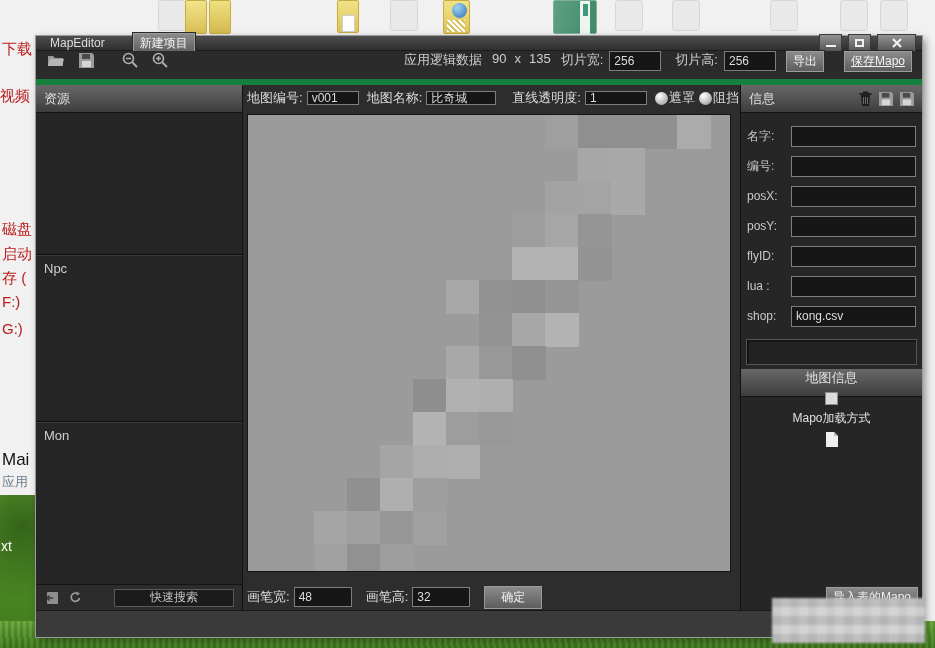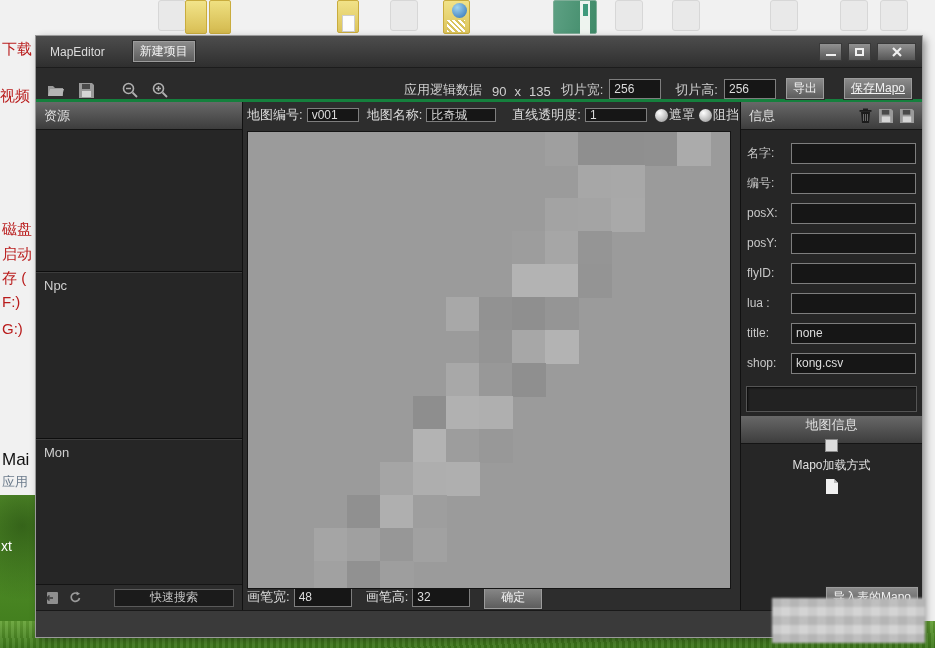--- a/index.html
+++ b/index.html
@@ -30,34 +30,34 @@
   .grass-b { left:0; top:621px; width:935px; height:27px; background:
       repeating-linear-gradient(87deg, rgba(255,255,255,.07) 0 3px, rgba(0,0,0,.08) 3px 6px),
       linear-gradient(#66a336,#3c771a); }
   .tb-bit { position:absolute; height:8px; border-radius:1px; background:#3a6fd8; }
 
   
   .win { position:absolute; left:36px; top:36px; width:886px; height:601px;
     background:#2e2e2e; box-shadow:0 0 0 1px #9a9a9a, 3px 3px 8px rgba(0,0,0,.45);
     display:flex; flex-direction:column; }
 
-  .titlebar { height:32px; background:linear-gradient(#4d4d4d,#2f2f2f);
+  .titlebar { height:15px; background:linear-gradient(#4d4d4d,#2f2f2f);
     display:flex; align-items:center; padding:0 6px; border-bottom:1px solid #1c1c1c; }
   .title-text { color:#dcdcdc; font-size:12px; margin-left:8px; margin-right:28px; }
   .btn { background:linear-gradient(#8b8b8b,#5d5d5d); border:1px solid #9c9c9c;
     outline:1px solid #2a2a2a; color:#f2f2f2; font-size:12px; padding:2px 8px;
     cursor:default; font-family:inherit; }
   .btn-sm { padding:1px 6px; }
   .win-ctrls { margin-left:auto; display:flex; gap:6px; }
   .wbtn { width:23px; height:18px; background:linear-gradient(#929292,#565656);
     border:1px solid #3a3a3a; display:flex; align-items:center; justify-content:center; }
   .wbtn.close { width:39px; }
 
-  .toolbar { height:34px; background:#2b2b2b; border-bottom:3px solid #15803d;
-    display:flex; align-items:flex-end; padding:0 10px; color:#cfcfcf; font-size:13px; }
+  .toolbar { height:34px; background:#2b2b2b; border-bottom:6px solid #15803d;
+    display:flex; align-items:flex-start; padding:0 10px; color:#cfcfcf; font-size:13px; }
   .tico { width:20px; height:18px; margin-right:10px; display:flex; align-items:center; justify-content:center; }
   .tlabel { margin:0 6px; white-space:nowrap; }
   .tnum { margin:0 4px; }
   .dinput { background:#161616; border:1px solid #7e7e7e; color:#dcdcdc;
     font-size:12px; height:20px; padding:0 4px; font-family:inherit; }
 
   .mainrow { flex:1; display:flex; min-height:0; }
 
   
   .lpanel { width:207px; background:#262626; border-right:1px solid #111;
@@ -381,24 +381,20 @@
         </div>
         <div class="irow">
           <span class="ilabel">flyID:</span>
           <input class="iinput" value="" style="">
         </div>
         <div class="irow">
           <span class="ilabel">lua :</span>
           <input class="iinput" value="" style="">
         </div>
         <div class="irow">
-          <span class="ilabel">title:</span>
-          <input class="iinput" value="none" style="">
-        </div>
-        <div class="irow">
           <span class="ilabel">shop:</span>
           <input class="iinput" value="kong.csv" style="">
         </div>
       </div>
 
       <div class="subbox"></div>
 
       <div class="rphead" style="gap:5px;flex-direction:column;">
         <span>地图信息</span>
         <span class="checkbox"></span>

